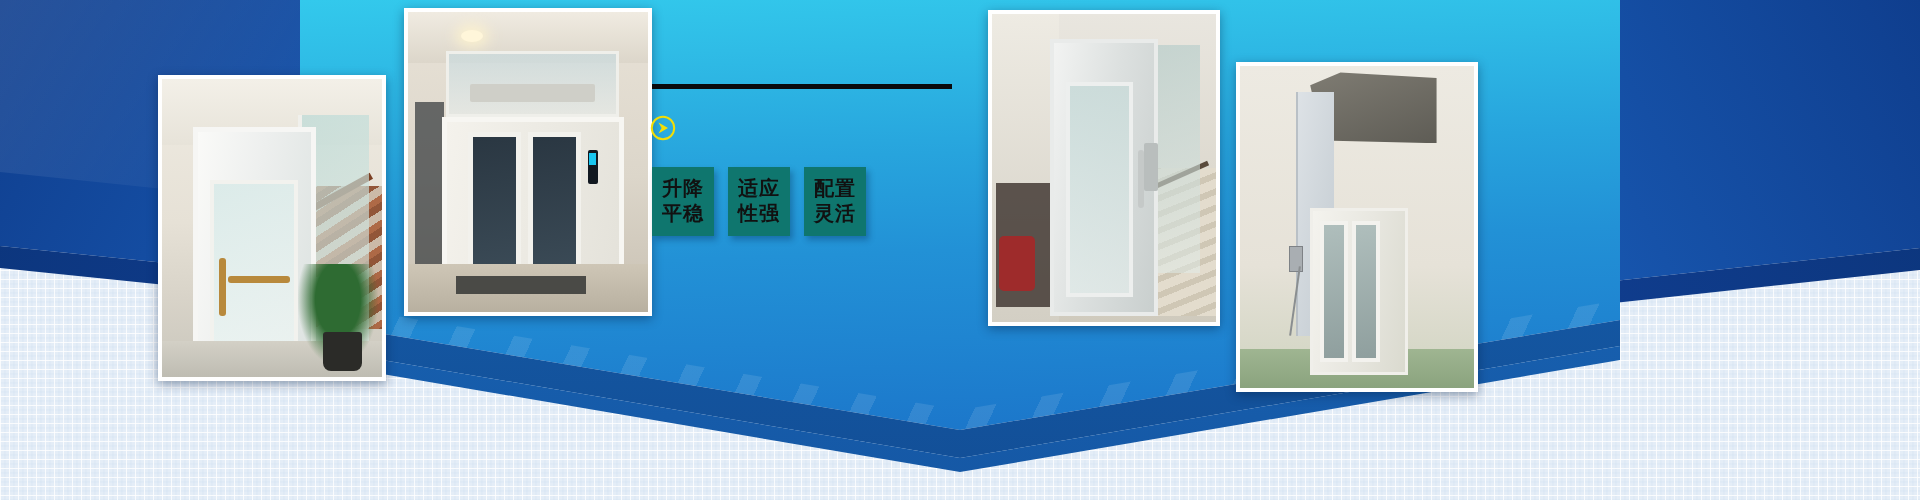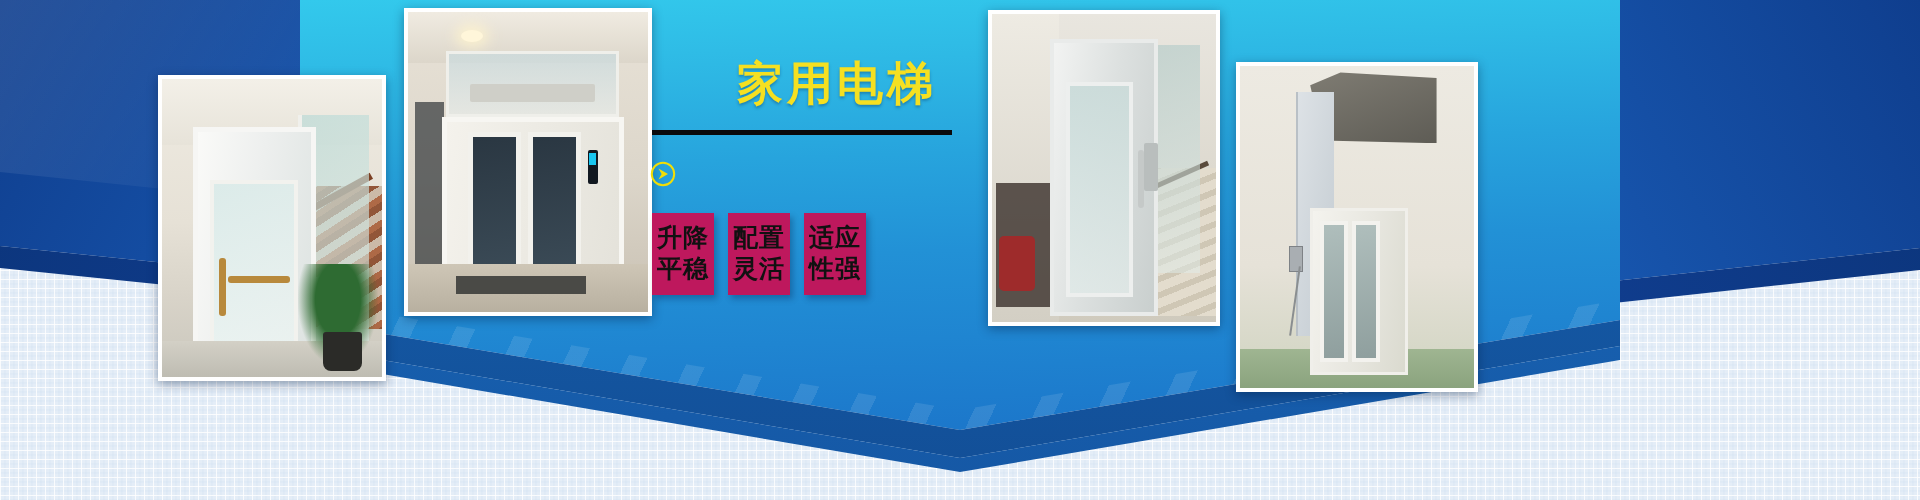--- a/index.html
+++ b/index.html
@@ -134,23 +134,23 @@
 
   
   .badges {
     display:flex;
     gap:14px;
     margin-top:26px;
     margin-left:2px;
   }
   .badge {
     width:62px;
-    background:#be185d;
+    background:#0f766e;
     color:#111111;
-    font-size:25px;
+    font-size:20px;
     font-weight:700;
     line-height:1.25;
     text-align:center;
     padding:9px 4px 10px 4px;
     letter-spacing:1px;
     box-shadow:3px 4px 6px rgba(0,30,70,.30);
   }
   .badge span { display:block; }
 
   
@@ -334,41 +334,40 @@
         <div class="dg1"></div>
         <div class="dg2"></div>
         <div class="ctrl"></div>
         <div class="cable"></div>
       </div>
     </div>
   </div>
 
   <div class="text-block">
 
-    <div class="title">家用电梯</div>
 
     <div class="divider"></div>
 
     <div class="subtitle-row">
       <svg class="arrow-icon" viewBox="0 0 26 26">
         <circle cx="13" cy="13" r="11.2" fill="none" stroke="#F2DE06" stroke-width="2"></circle>
         <path d="M8.5 7.5 L18 13 L8.5 18.5 L11.6 13 Z" fill="#F2DE06"></path>
       </svg>
     </div>
 
     <div class="badges">
       <div class="badge">
         <span>升降</span>
         <span>平稳</span>
       </div>
       <div class="badge">
+        <span>适应</span>
+        <span>性强</span>
+      </div>
+      <div class="badge">
         <span>配置</span>
         <span>灵活</span>
       </div>
-      <div class="badge">
-        <span>适应</span>
-        <span>性强</span>
-      </div>
     </div>
 
   </div>
 
 </div>
 
 </body></html>

